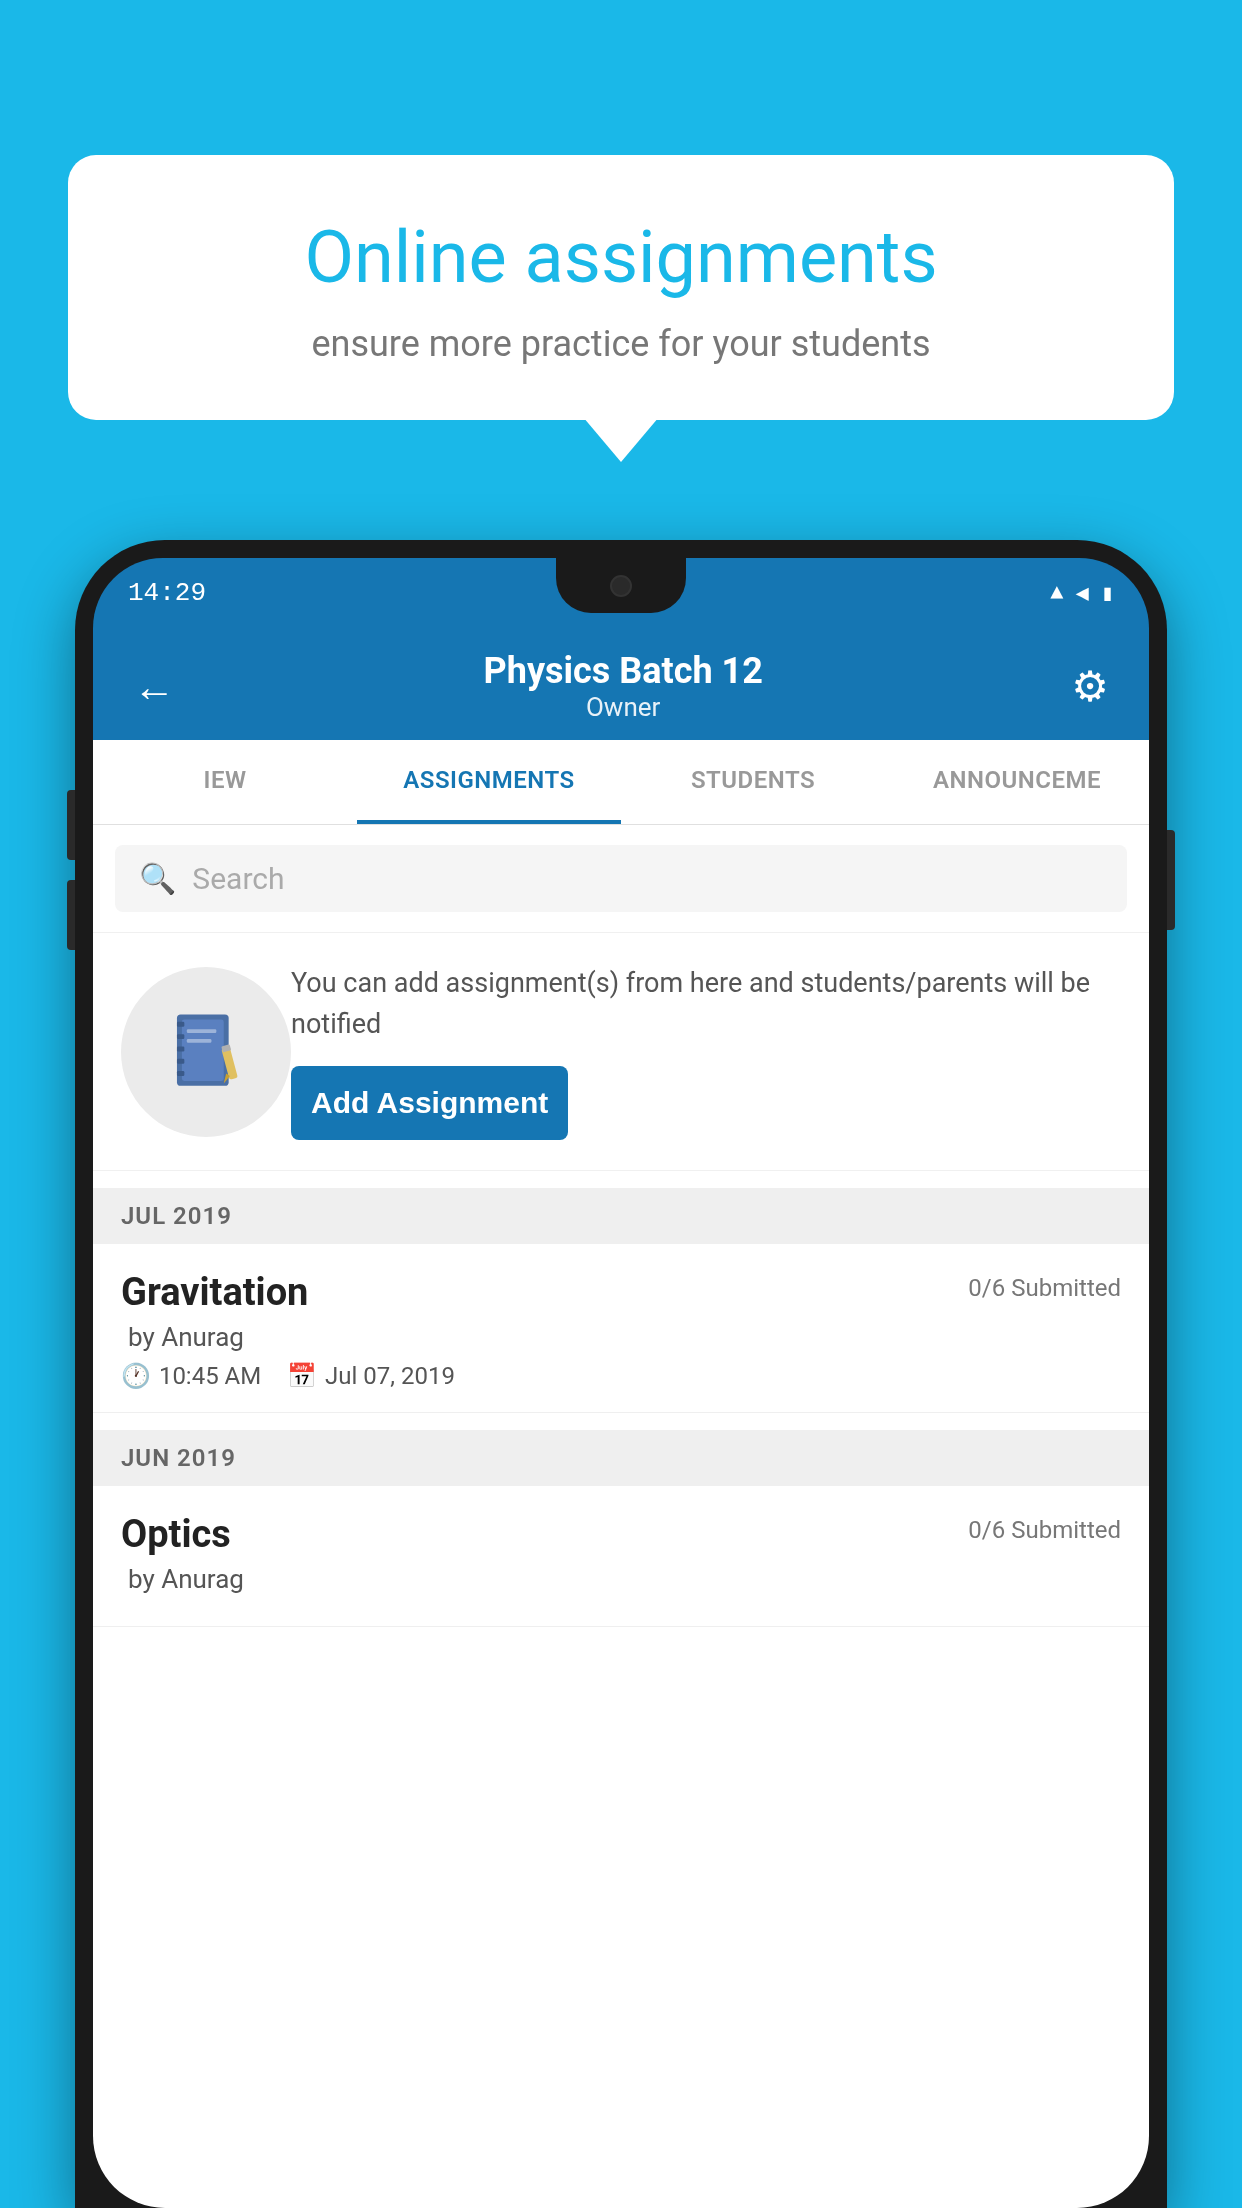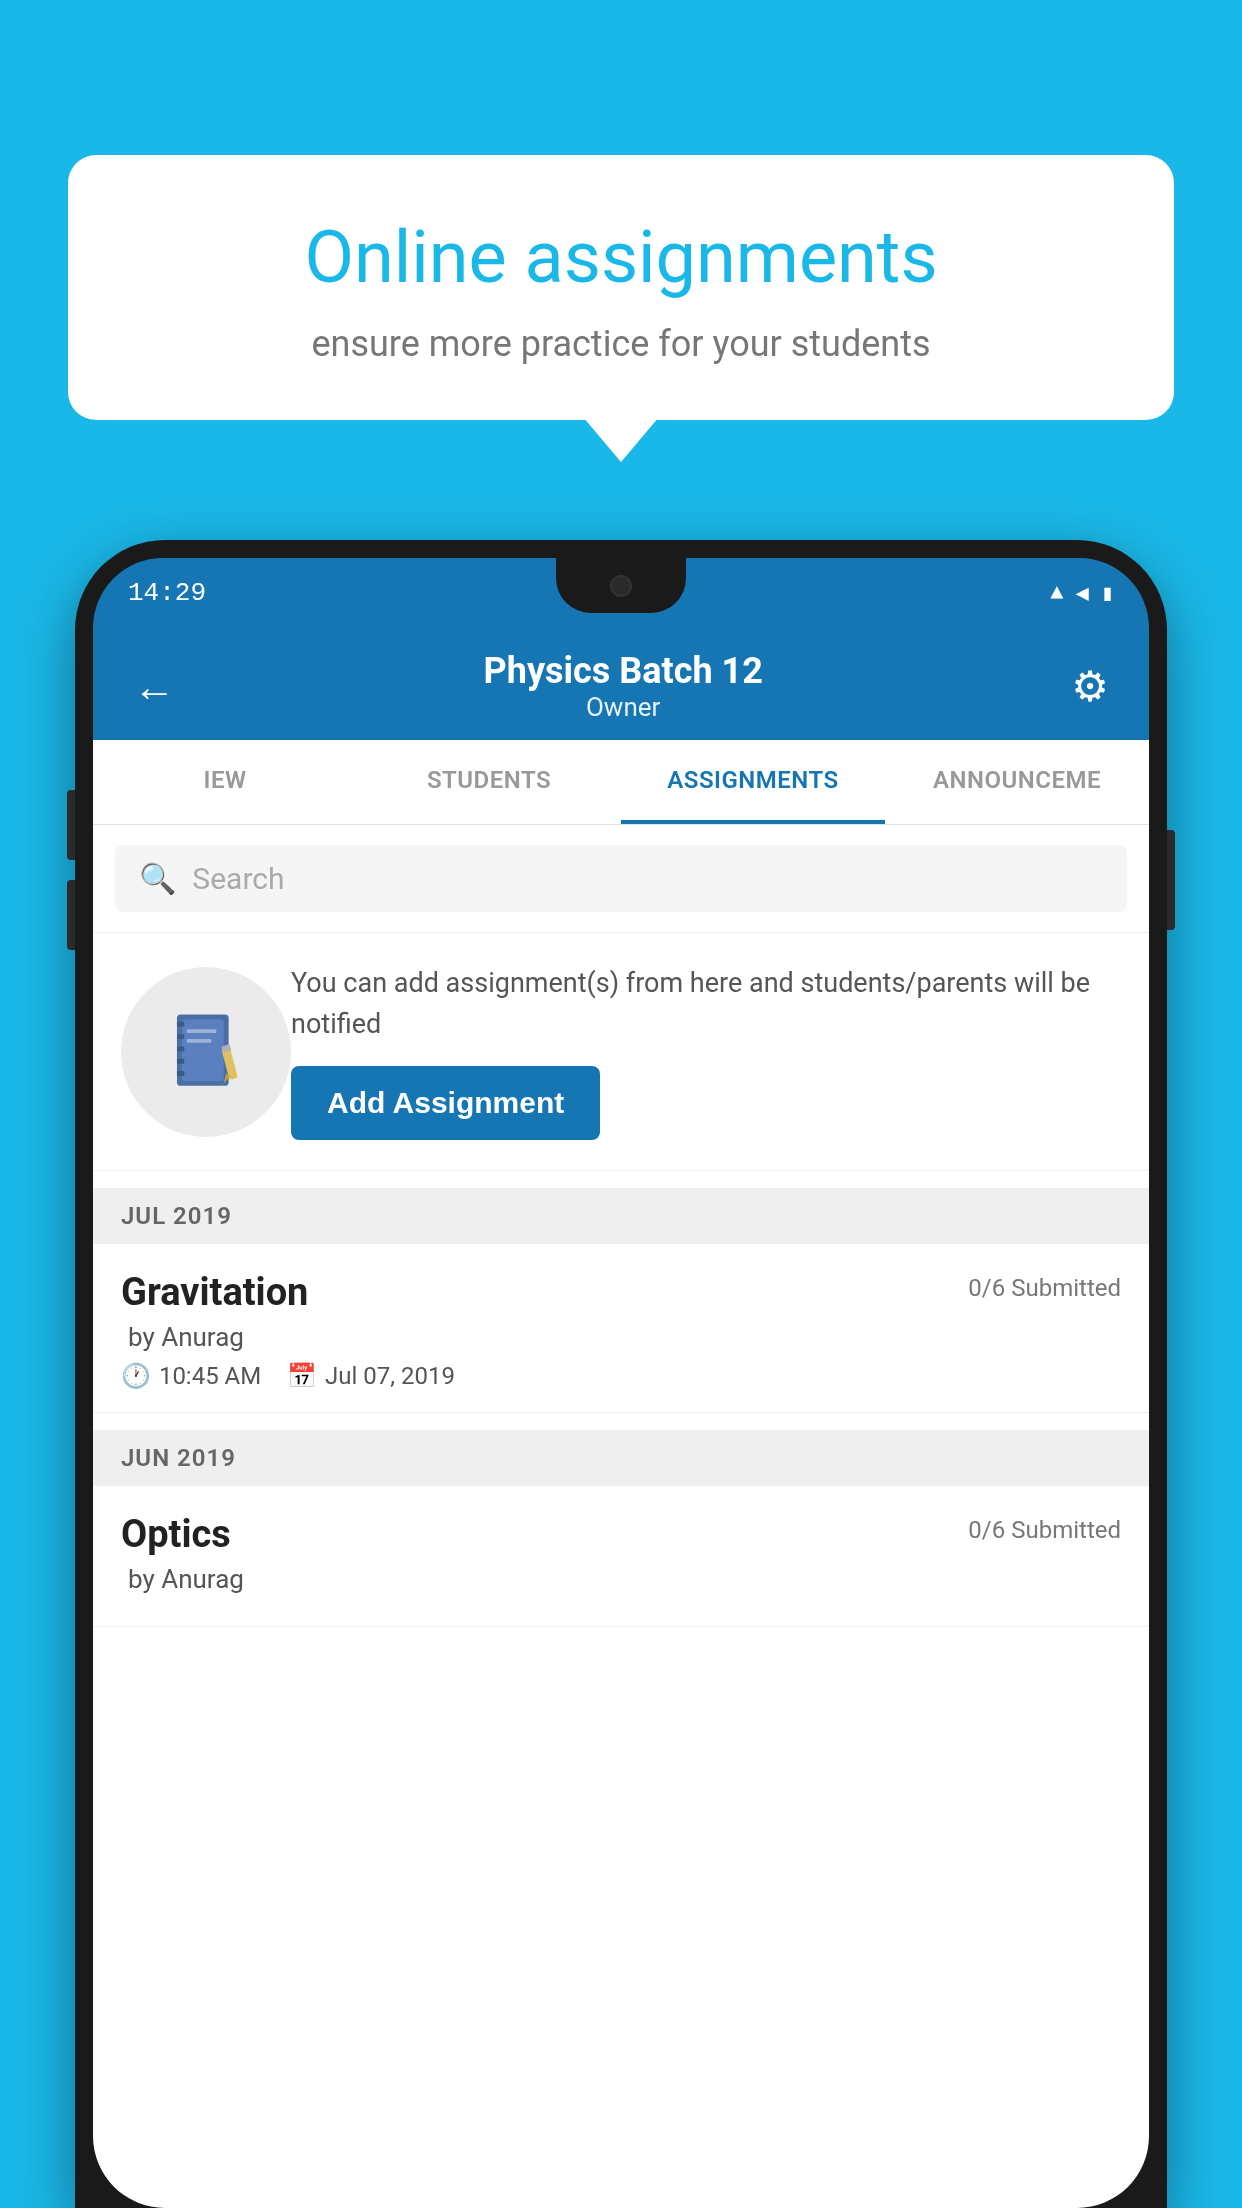--- a/index.html
+++ b/index.html
@@ -265,21 +265,21 @@
       color: #555;
       line-height: 1.5;
       margin-bottom: 22px;
     }
 
     .add-assignment-btn {
       background: #1576b3;
       color: white;
       border: none;
       border-radius: 8px;
-      padding: 20px 36px;
+      padding: 20px 20px;
       font-size: 30px;
       font-weight: 600;
       cursor: pointer;
     }
 
     
     .month-header {
       background: #efefef;
       padding: 14px 28px;
       font-size: 24px;
@@ -415,25 +415,25 @@
           <div class="header-title">Physics Batch 12</div>
           <div class="header-subtitle">Owner</div>
         </div>
         <span class="header-gear">⚙</span>
       </div>
 
       <div class="tabs-container">
         <div class="tab-item">
           <span>IEW</span>
         </div>
+        <div class="tab-item active">
+          <span>ASSIGNMENTS</span>
+        </div>
         <div class="tab-item">
           <span>STUDENTS</span>
-        </div>
-        <div class="tab-item active">
-          <span>ASSIGNMENTS</span>
         </div>
         <div class="tab-item">
           <span>ANNOUNCEME</span>
         </div>
       </div>
 
       <div class="search-container">
         <div class="search-bar">
           <span class="search-icon-wrap">🔍</span>
           <span class="search-placeholder">Search</span>

